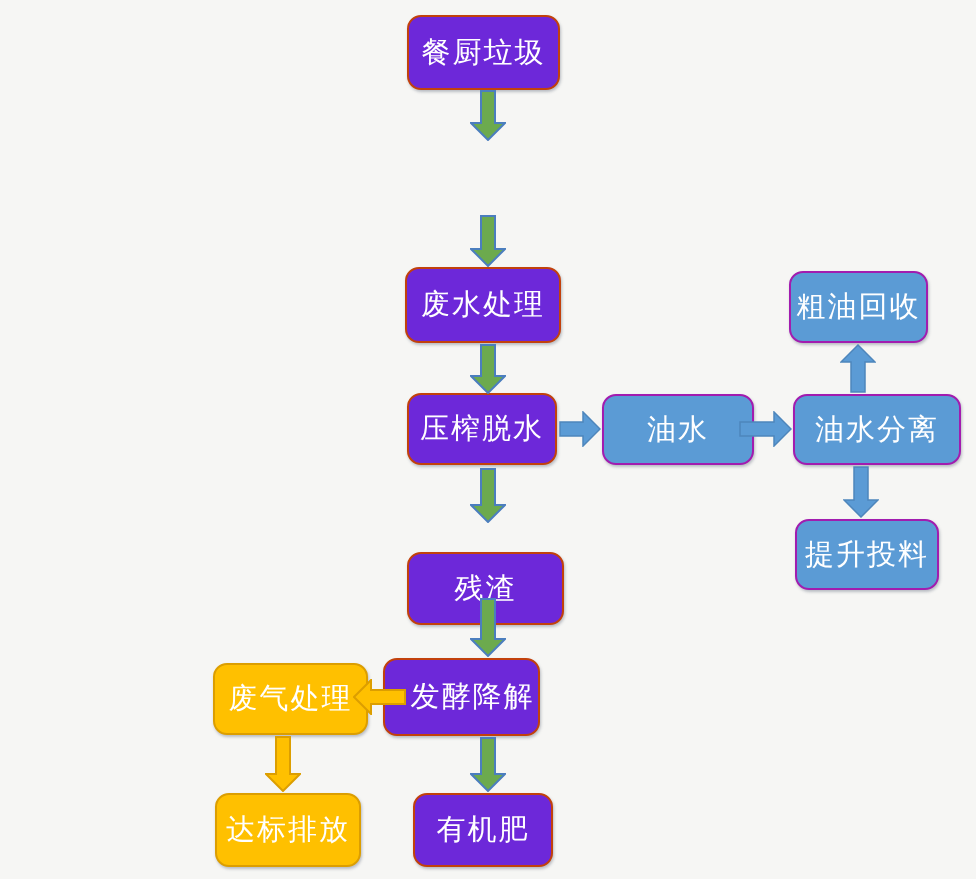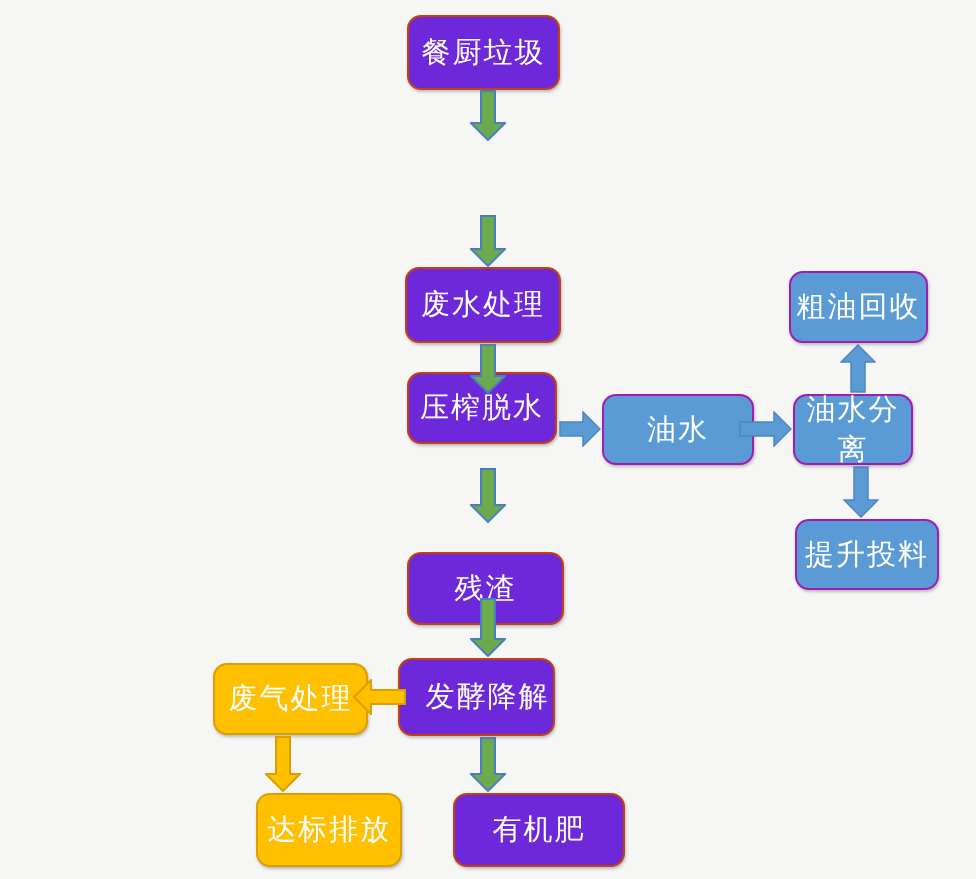--- a/index.html
+++ b/index.html
@@ -45,30 +45,30 @@
     display: block;
   }
   .arrow polygon.green-a { fill: #6caa4e; stroke: #4b7ebe; stroke-width: 2; }
   .arrow polygon.blue-a  { fill: #5b9bd5; stroke: #4e86bc; stroke-width: 1.5; }
   .arrow polygon.orange-a{ fill: #ffc000; stroke: #dc9e00; stroke-width: 2; }
 
   
   #n0  { left: 407px; top: 15px;  width: 153px; height: 75px; }
   #n1  { left: 407px; top: 141px; width: 153px; height: 75px; }
   #n2  { left: 405px; top: 267px; width: 156px; height: 76px; }
-  #n3  { left: 407px; top: 372px; width: 150px; height: 72px; }
+  #n3  { left: 407px; top: 393px; width: 150px; height: 72px; }
   #n4  { left: 602px; top: 394px; width: 152px; height: 71px; }
-  #n5  { left: 793px; top: 394px; width: 120px; height: 71px; }
+  #n5  { left: 793px; top: 394px; width: 168px; height: 71px; }
   #n6  { left: 789px; top: 271px; width: 139px; height: 72px; }
   #n7  { left: 795px; top: 519px; width: 144px; height: 71px; }
   #n8  { left: 407px; top: 524px; width: 157px; height: 73px; margin-top: 28px; }
-  #n9  { left: 398px; top: 658px; width: 157px; height: 78px; padding-left: 22px; }
+  #n9  { left: 383px; top: 658px; width: 157px; height: 78px; padding-left: 22px; }
   #n10 { left: 213px; top: 663px; width: 155px; height: 72px; }
-  #n11 { left: 215px; top: 793px; width: 146px; height: 74px; margin-left: 41px; }
-  #n12 { left: 413px; top: 793px; width: 172px; height: 74px; margin-left: 40px; }
+  #n11 { left: 215px; top: 793px; width: 146px; height: 74px; }
+  #n12 { left: 413px; top: 793px; width: 140px; height: 74px; }
 </style>
 </head>
 <body>
 
 <div class="canvas">
 
   <div class="node green" id="n0">
       <span>餐厨垃圾</span>
     </div>
   <div class="node green" id="n2">

